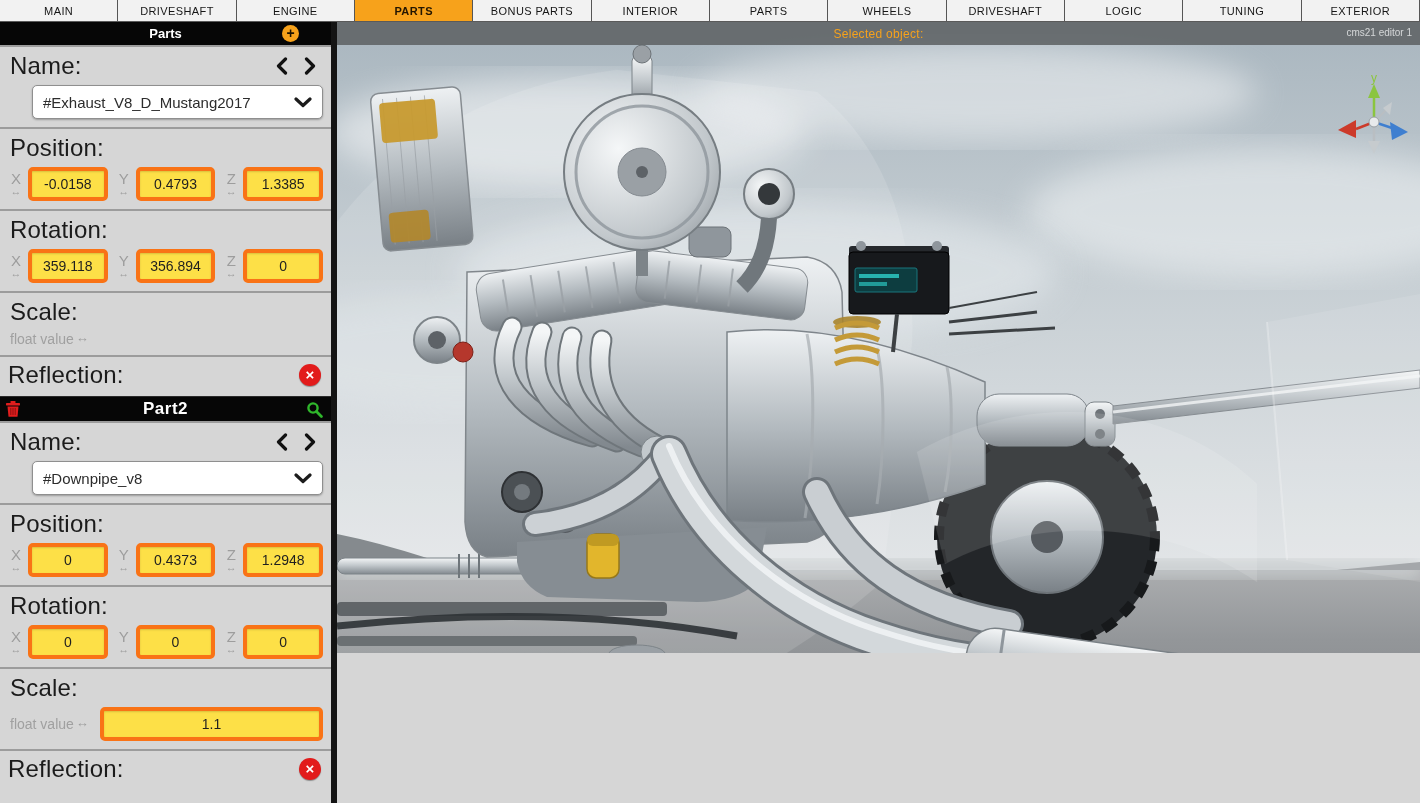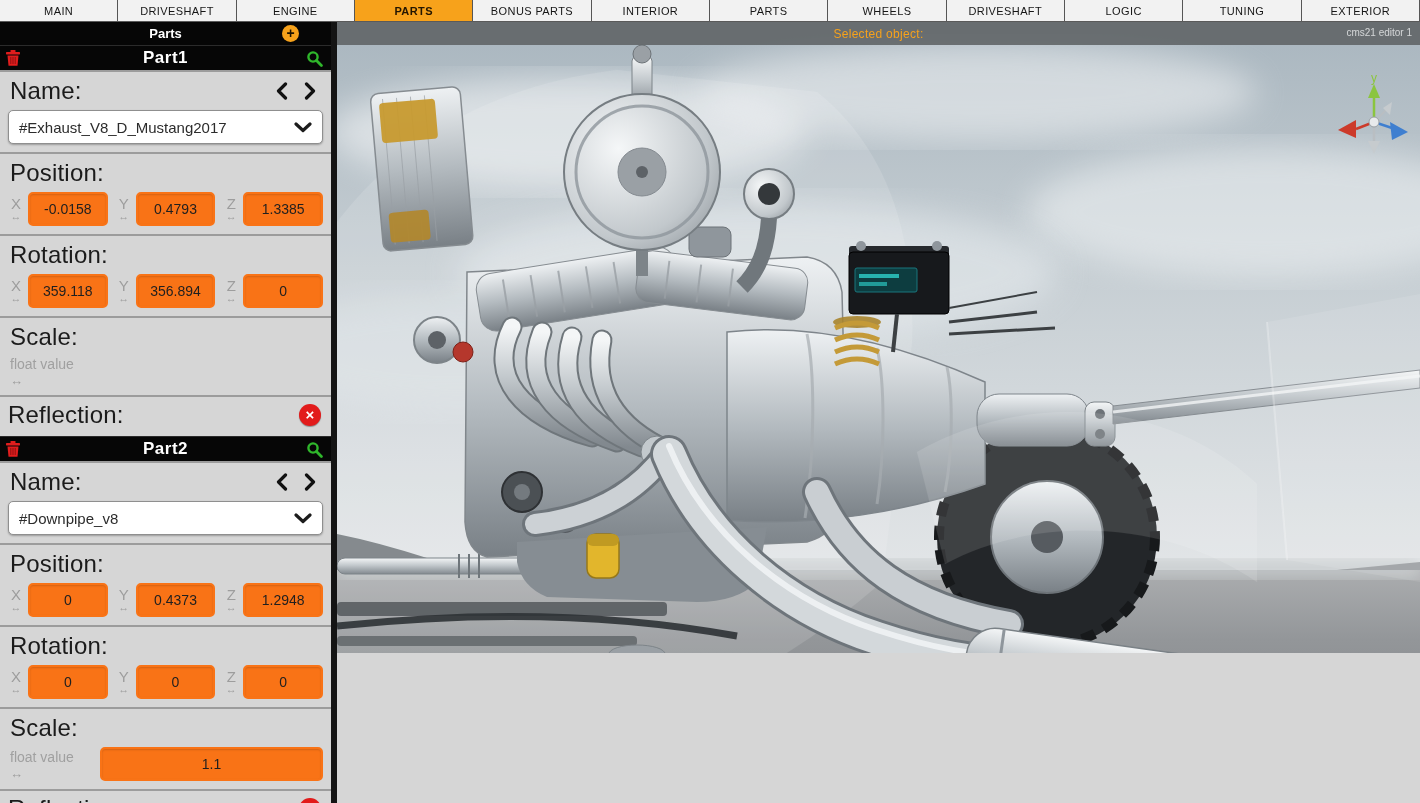--- a/index.html
+++ b/index.html
@@ -31,37 +31,37 @@
   .mag-btn { right:8px; top:4px; }
 
   .section { border-top:2px solid #9c9c9c; padding:4px 8px 8px; }
   .label-row { display:flex; align-items:center; justify-content:space-between; padding:1px 2px 5px; }
   .section-label { font-size:24px; color:#1b1b1b; letter-spacing:.2px; }
   .nav-arrows { display:flex; gap:16px; padding-right:4px; }
   .arrow-btn { cursor:pointer; display:flex; align-items:center; }
 
   .dropdown { height:34px; background:#fff; border:1px solid #8f8f8f; border-radius:5px;
               display:flex; align-items:center; justify-content:space-between; padding:0 10px;
-              box-shadow:0 1px 2px rgba(0,0,0,.28); cursor:pointer; }
+              box-shadow:0 1px 2px rgba(0,0,0,.28); cursor:pointer;margin-left:24px; }
   .dd-value { font-size:15px; color:#2c2c2c; }
   .dd-caret { display:flex; align-items:center; }
 
   .xyz-row { display:flex; gap:8px; }
   .axis-group { flex:1 1 0; display:flex; align-items:center; gap:4px; min-width:0; }
   .axis-label { width:16px; display:flex; flex-direction:column; align-items:center;
                 color:#9d9d9d; line-height:1; flex:0 0 auto; }
   .axis-label .glyph { font-size:15px; }
   .arrows { font-size:11px; color:#9d9d9d; line-height:1; }
-  input.num { width:100%; min-width:0; height:34px; border:2px solid #f97316; border-radius:5px;
-              background:#f97316; text-align:center; font-size:14px; color:#1f1f1f;
+  input.num { width:100%; min-width:0; height:34px; border:4px solid #f97316; border-radius:5px;
+              background:#fde047; text-align:center; font-size:14px; color:#1f1f1f;
               font-family:inherit; box-shadow:inset 0 1px 2px rgba(0,0,0,.15); }
 
   .scale-row { display:flex; align-items:center; gap:10px; }
   .float-hint { width:82px; flex:0 0 auto; color:#a0a0a0; font-size:14px;
-                display:flex; flex-direction:column; gap:2px; padding-left:2px; }
+                display:flex; flex-direction:row; gap:2px; padding-left:2px; }
   .float-hint .arrows { font-size:13px; }
 
   .reflection-row { border-top:2px solid #9c9c9c; padding:4px 10px 7px 8px;
                     display:flex; align-items:center; justify-content:space-between; }
   .remove-btn { width:22px; height:22px; border-radius:50%; background:#E21B1B; color:#fff;
                 font-weight:bold; font-size:15px; line-height:21px; text-align:center;
                 cursor:pointer; box-shadow:0 1px 1px rgba(0,0,0,.35); }
 
   
   .viewport { position:absolute; left:337px; top:22px; width:1083px; height:631px; overflow:hidden; }
@@ -92,39 +92,20 @@
     <div class="tab">EXTERIOR</div>
   </div>
 
   <div class="sidebar">
 
     <div class="parts-bar">
       <span class="parts-title">Parts</span>
       <div class="add-btn">+</div>
     </div>
 
-    <div class="part-bar">
-      <span class="icon-btn trash-btn">
-        <svg width="14" height="16" viewBox="0 0 14 16">
-          <rect x="4.5" y="0" width="5" height="2" rx="0.6" fill="#e01d1d"></rect>
-          <rect x="0" y="2" width="14" height="2.4" rx="0.6" fill="#e01d1d"></rect>
-          <path d="M1.5,5.6 h11 l-1,10.2 h-9 z" fill="#e01d1d"></path>
-          <line x1="4.8" y1="7" x2="4.8" y2="14" stroke="#8d1010" stroke-width="1"></line>
-          <line x1="7" y1="7" x2="7" y2="14" stroke="#8d1010" stroke-width="1"></line>
-          <line x1="9.2" y1="7" x2="9.2" y2="14" stroke="#8d1010" stroke-width="1"></line>
-        </svg>
-      </span>
-      <span class="part-title">Part1</span>
-      <span class="icon-btn mag-btn">
-        <svg width="17" height="17" viewBox="0 0 17 17">
-          <circle cx="7" cy="7" r="4.6" fill="none" stroke="#2FB62B" stroke-width="2.4"></circle>
-          <line x1="10.5" y1="10.5" x2="15.4" y2="15.4" stroke="#2FB62B" stroke-width="2.8" stroke-linecap="round"></line>
-        </svg>
-      </span>
-    </div>
 
     <div class="section">
       <div class="label-row">
         <span class="section-label">Name:</span>
         <span class="nav-arrows">
           <span class="arrow-btn">
             <svg width="13" height="18" viewBox="0 0 13 18">
               <polyline points="10.5,2 3.5,9 10.5,16" fill="none" stroke="#111" stroke-width="3.2" stroke-linecap="round" stroke-linejoin="round"></polyline>
             </svg>
           </span>

